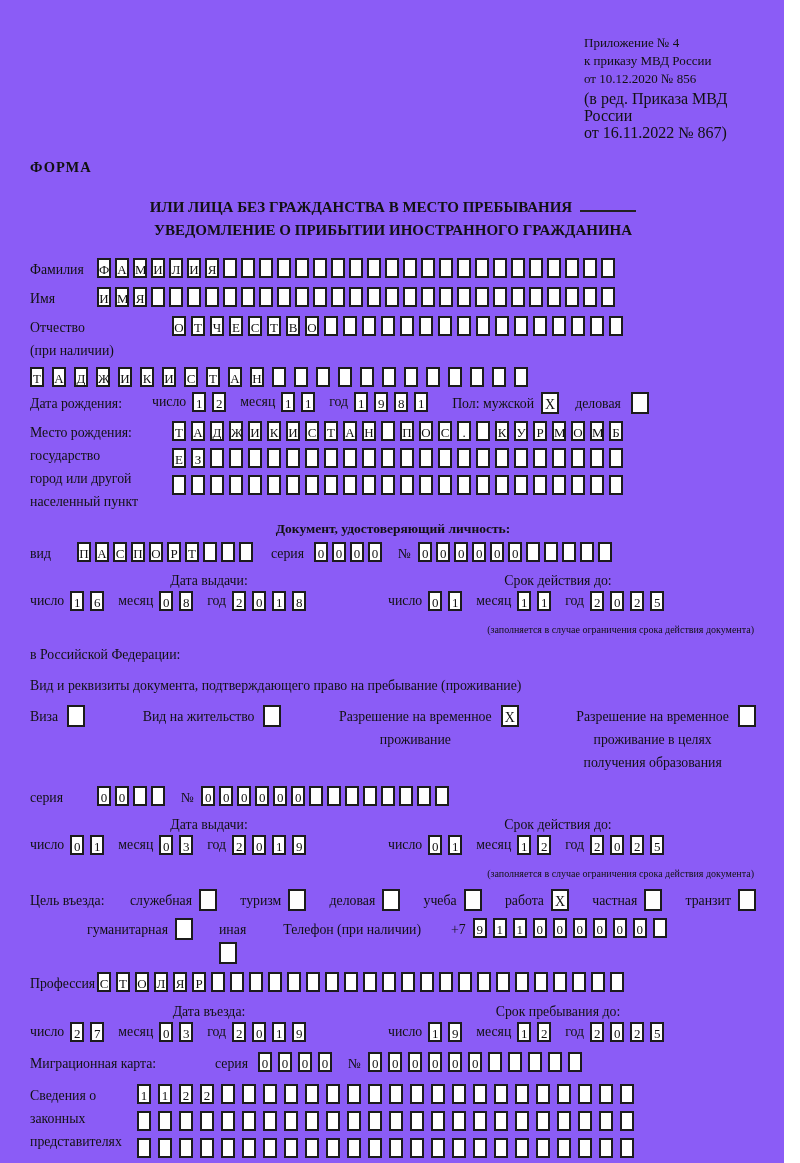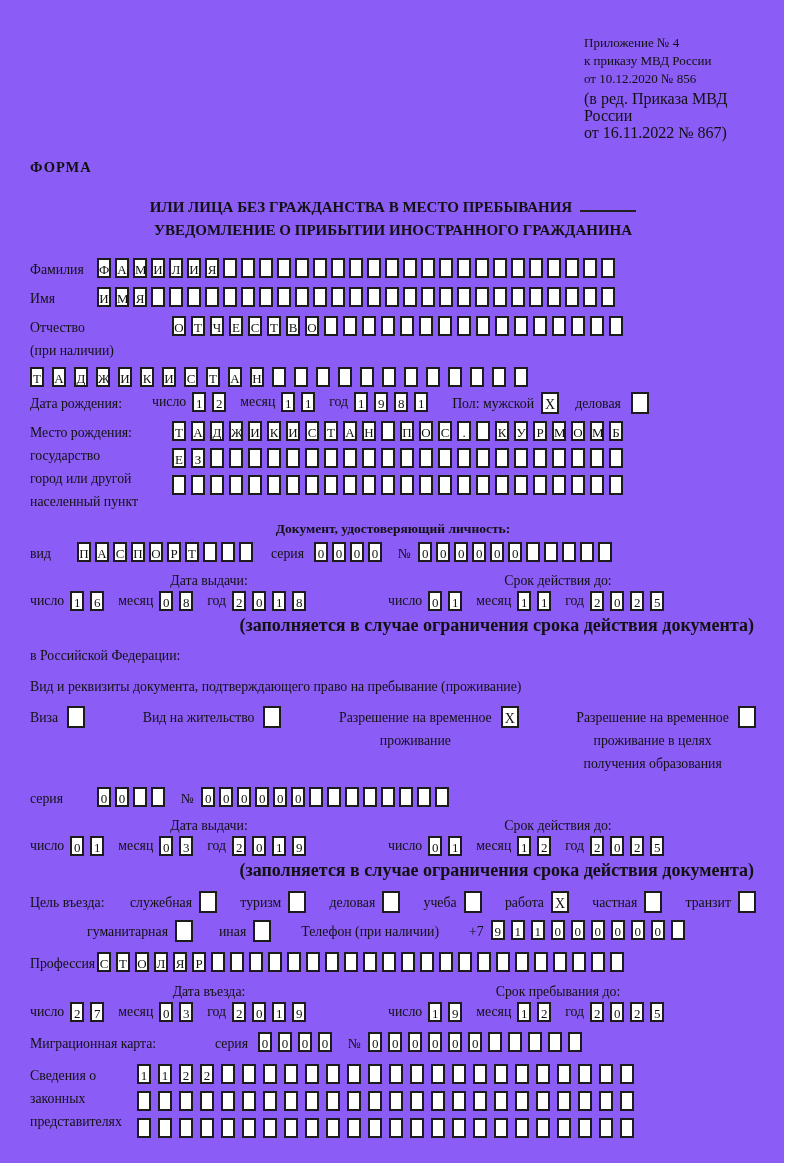--- a/index.html
+++ b/index.html
@@ -40,21 +40,21 @@
   .pair .clabel { font-size: 13.8px; line-height: 24px; margin-right: 7px; white-space: nowrap; }
 
   .center-bold { text-align: center; font-weight: bold; font-size: 13.5px; margin-top: 8px; }
   .plain { font-size: 13.8px; margin-top: 9px; line-height: 22px; }
 
   .dates-headers { display: flex; font-size: 13.8px; margin-top: 7px; }
   .dh-left { width: 358px; text-align: center; }
   .dh-right { width: 340px; text-align: center; }
   .dates-row { display: flex; margin-top: 2px; }
   .dr-left { width: 358px; }
-  .note-right { text-align: right; font-size: 18px; margin-top: 4px; padding-right: 2px; font-weight: bold; }
+  .note-right { text-align: right; font-size: 10px; margin-top: 13px; padding-right: 2px; }
 
   .rp-row { display: flex; align-items: flex-start; justify-content: space-between; margin-top: 8px; }
   .rp-item { display: flex; align-items: flex-start; }
   .rp-label { font-size: 13.8px; line-height: 23px; }
   .rp-label.center { text-align: center; }
   .rp-label .line { display: block; }
   .rp-item .checkbox { margin-left: 9px; }
 
   .inlabel { font-size: 13.8px; line-height: 24px; white-space: nowrap; }.ml10{margin-left:10px}.ml12{margin-left:12px}.ml14{margin-left:14px}.ml16{margin-left:16px}.ml30{margin-left:30px}.ml57{margin-left:57px}
   .mr7{margin-right:7px}.mr10{margin-right:10px}
@@ -549,21 +549,21 @@
           <span class="checkbox"></span>
         </span>
       </span>
   </div>
   <div class="frow">
     <span class="checkrow ml57">
         <span class="pair">
           <span class="clabel">гуманитарная</span>
           <span class="checkbox"></span>
         </span>
-        <span class="pair" style="margin-left: 26px;">
+        <span class="pair" style="margin-left: 26px; flex-direction: column;">
           <span class="clabel">иная</span>
           <span class="checkbox"></span>
         </span>
       </span>
     <span class="inlabel ml30">Телефон (при наличии)</span>
     <span class="inlabel ml30 mr7">+7</span>
     <span class="boxes g6">
         <span class="box">9</span>
         <span class="box">1</span>
         <span class="box">1</span>

